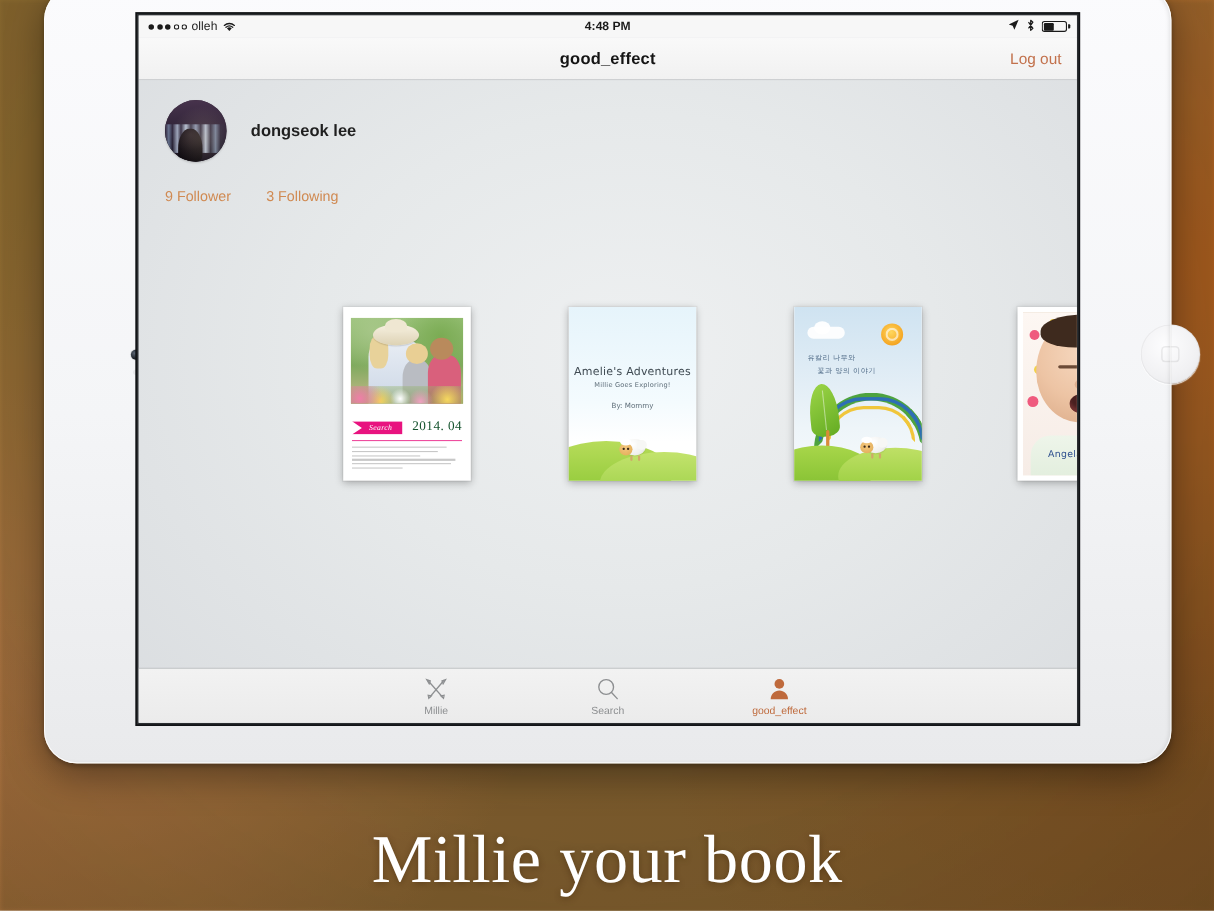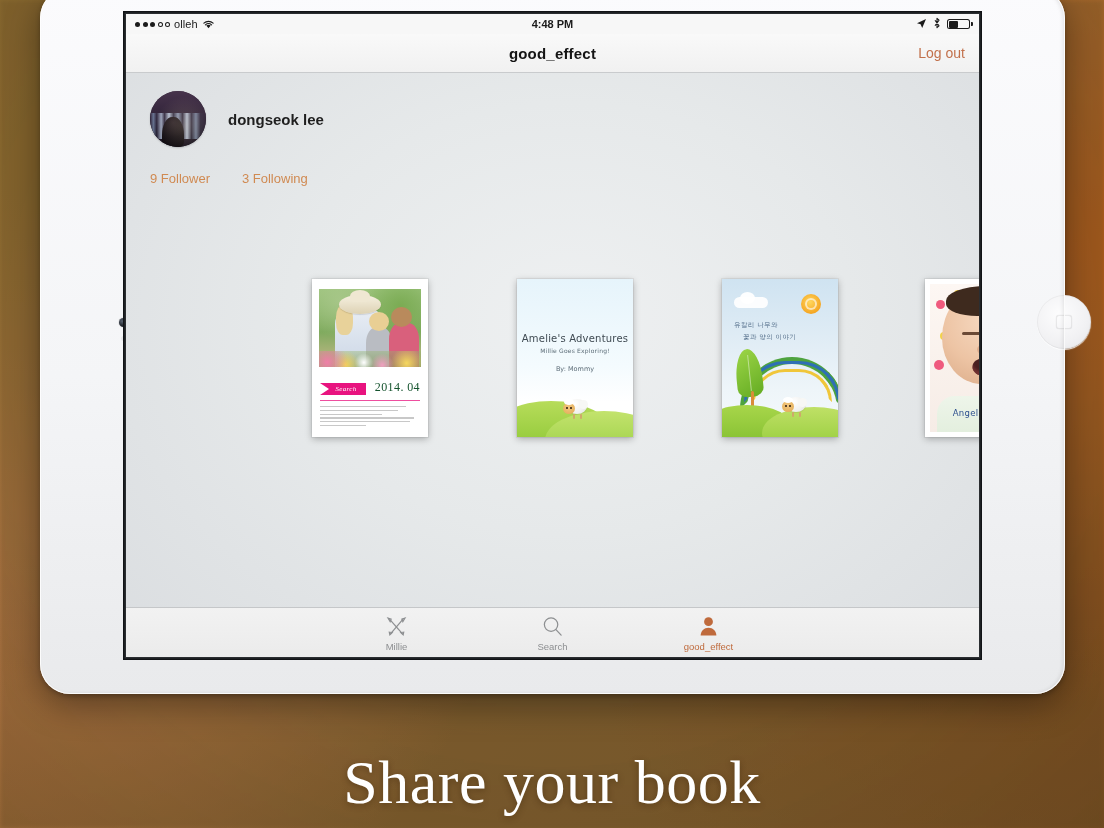--- a/index.html
+++ b/index.html
@@ -500,13 +500,13 @@
             <path d="M3.8 21.5c0-4.8 3.7-8.2 8.2-8.2s8.2 3.4 8.2 8.2z" fill="#bf6a3c"></path>
           </svg>
         </span>
         <span class="tlabel">good_effect</span>
       </div>
 
     </div>
   </div>
 </div>
 
-<div id="banner">Share your book</div>
+<div id="banner">Millie your book</div>
 
 </body></html>

